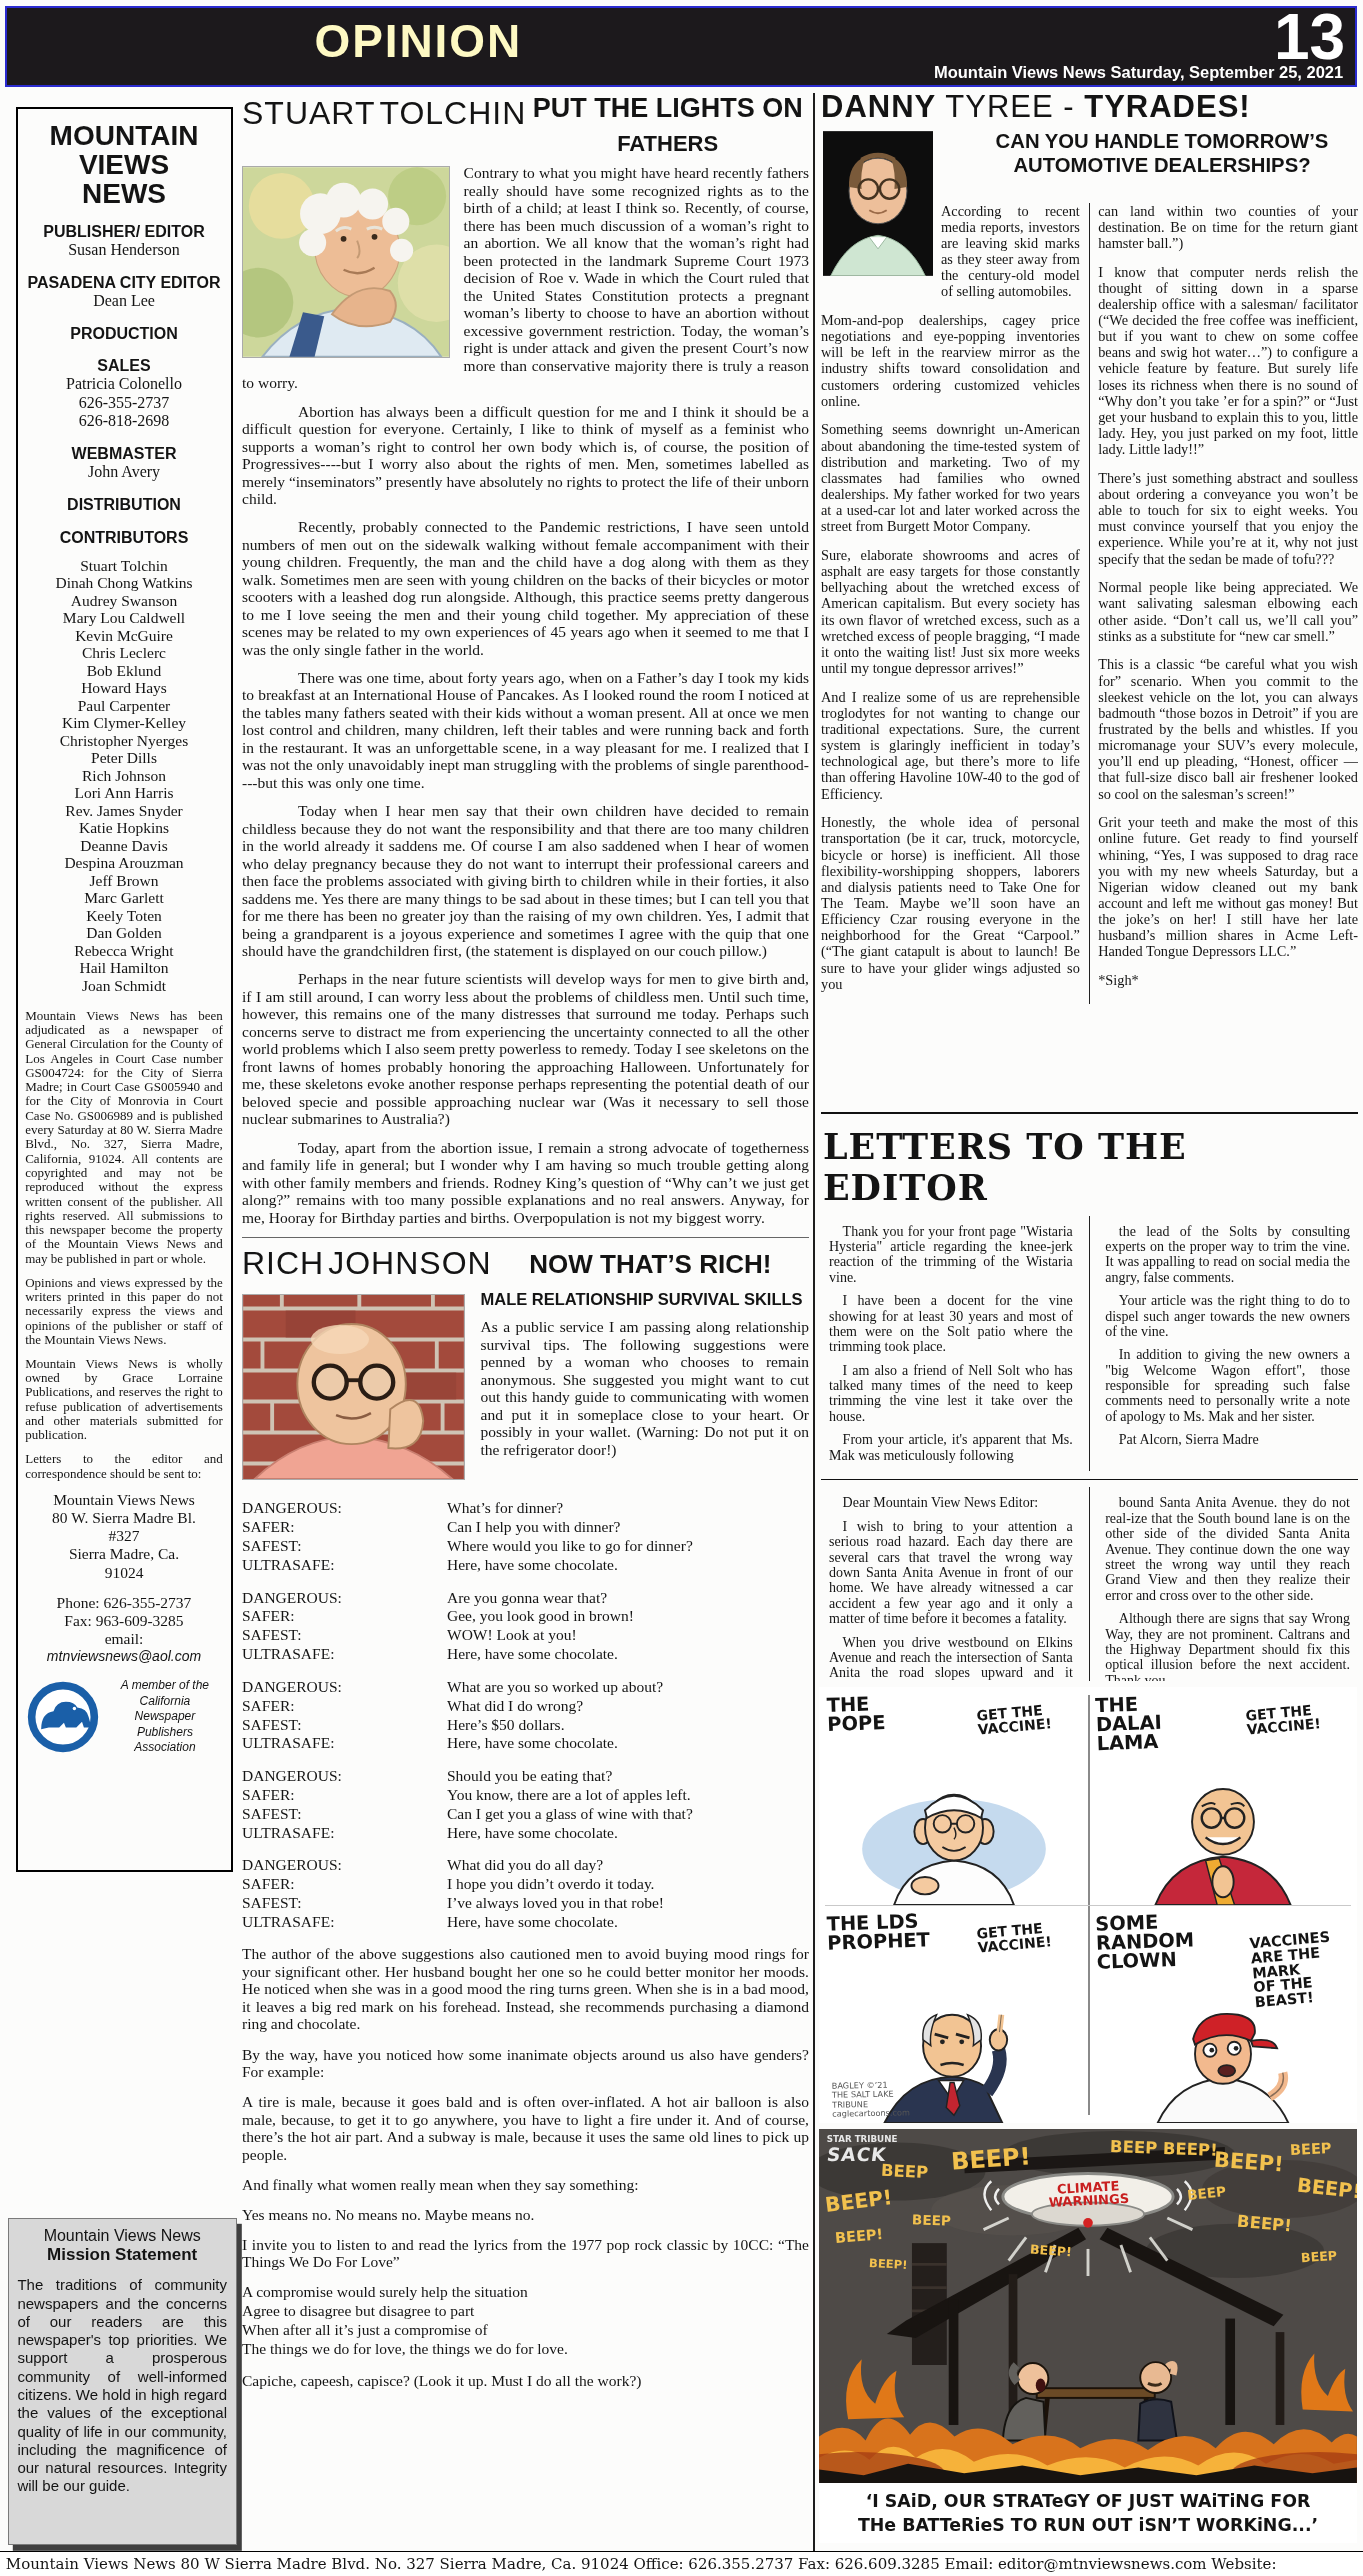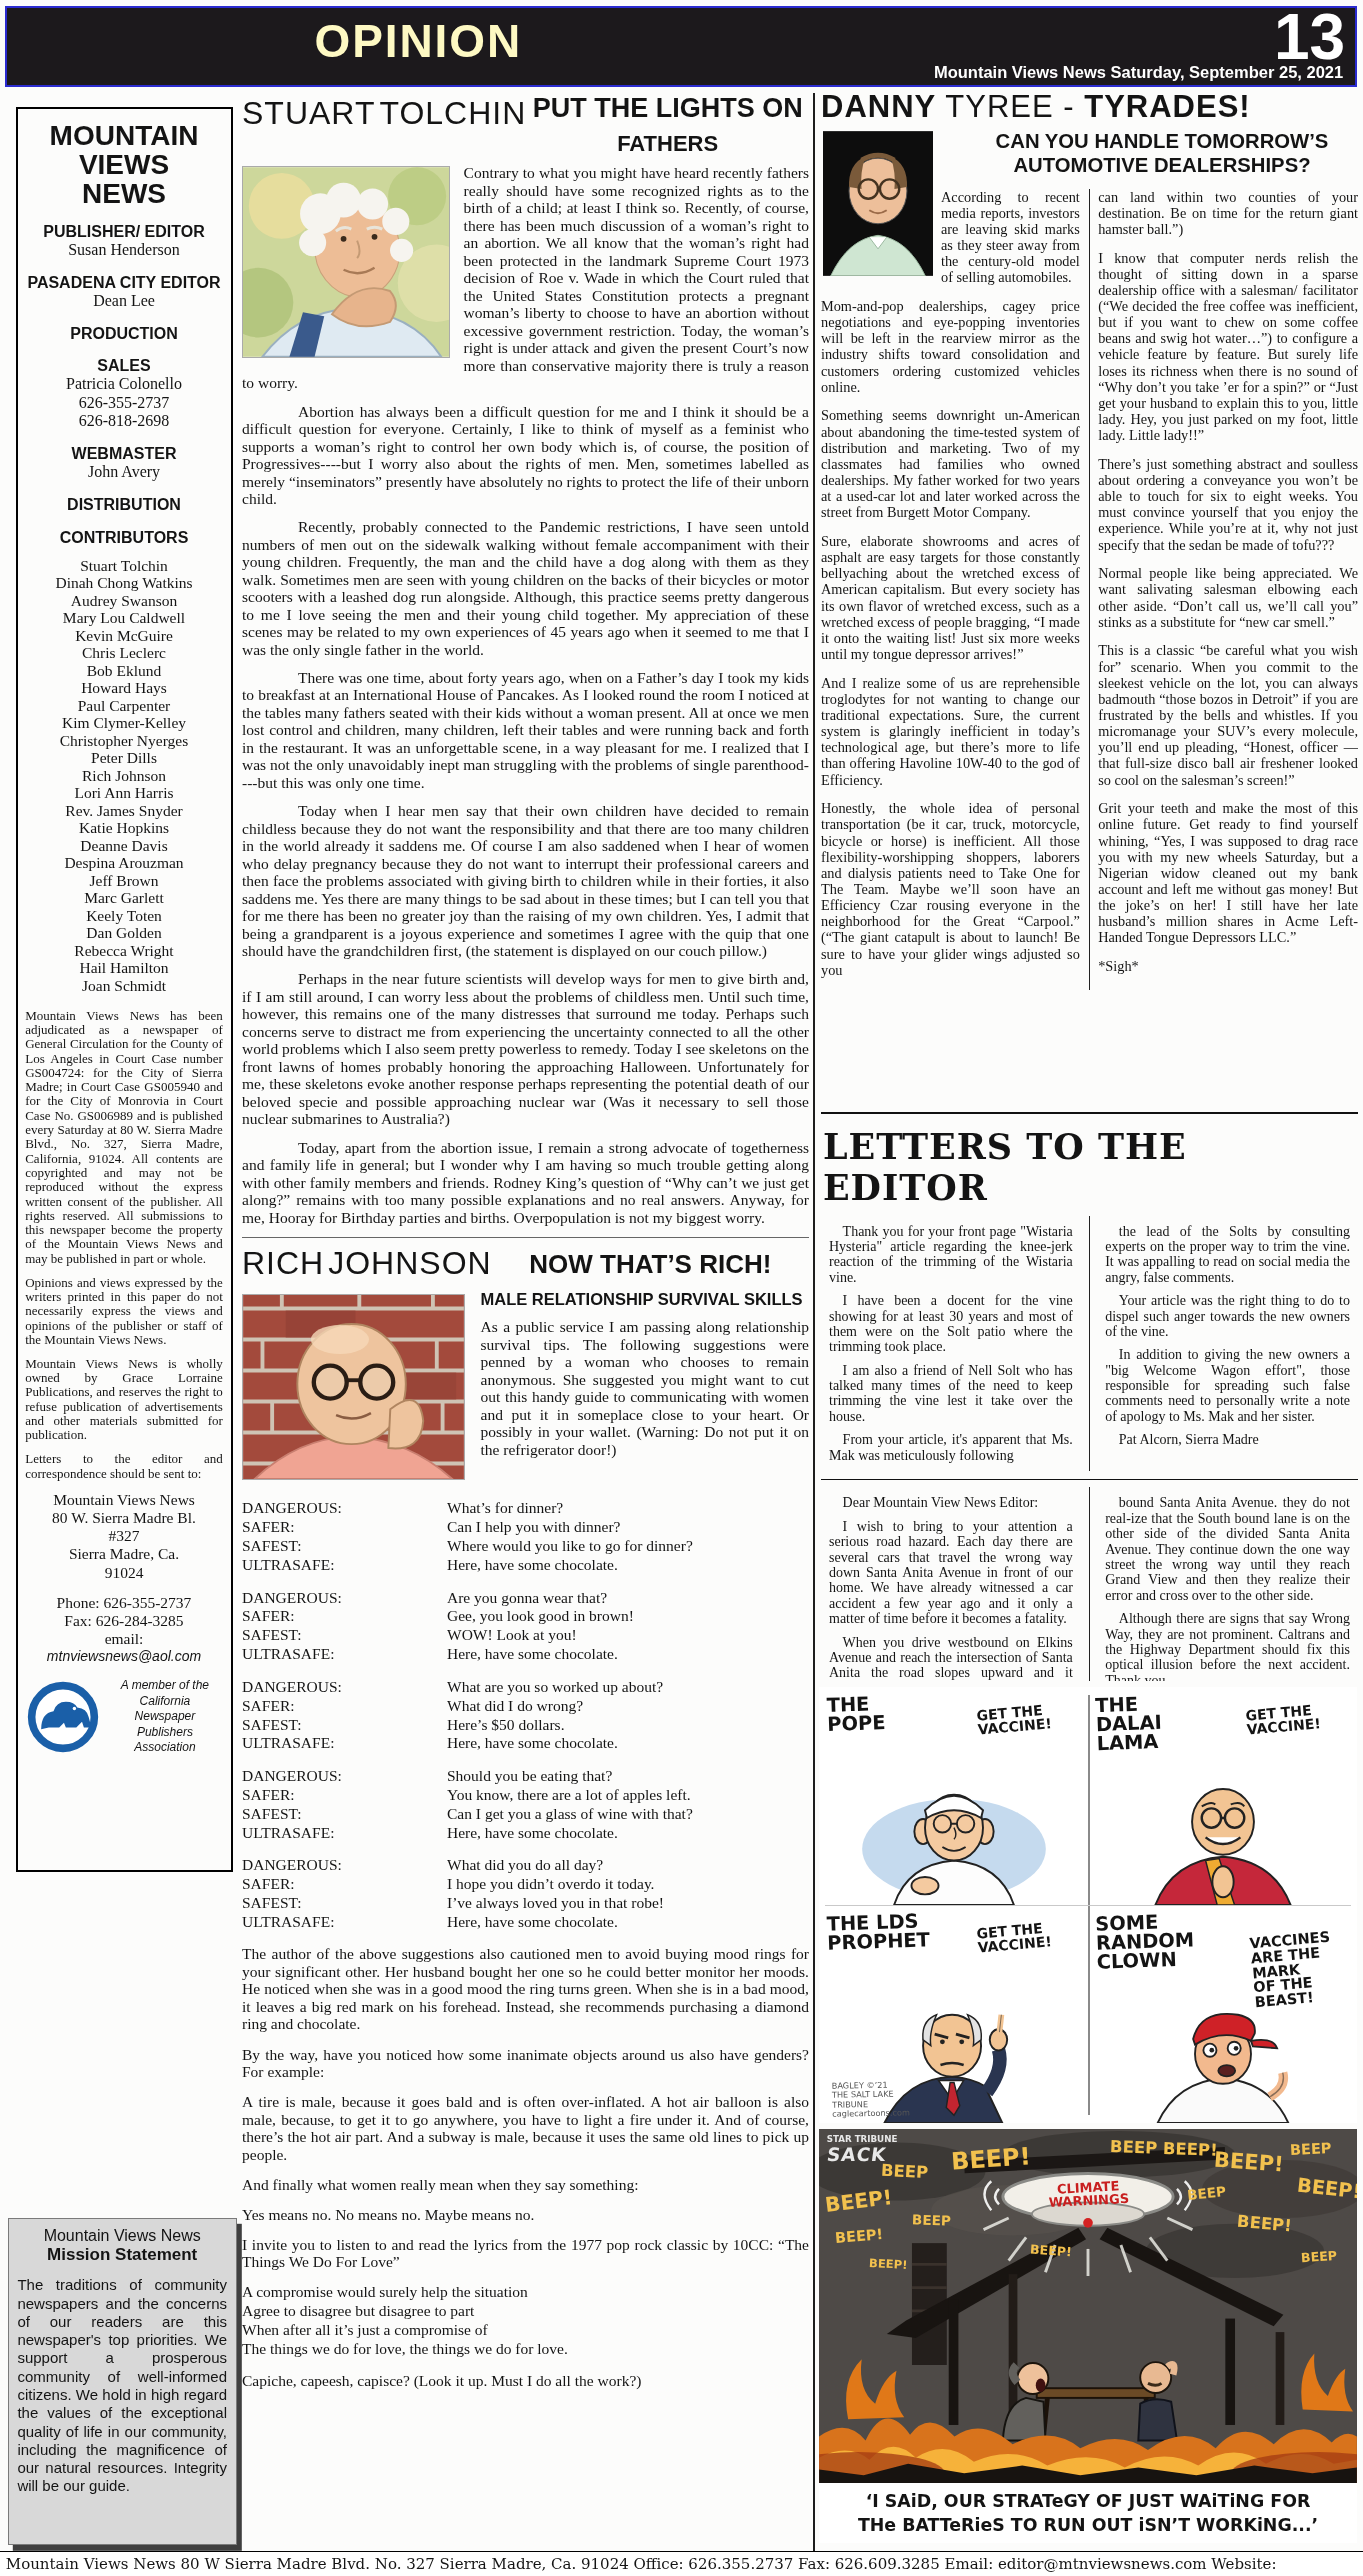--- a/index.html
+++ b/index.html
@@ -65,21 +65,21 @@
   .lyrics div{font-size:15.5px;line-height:1.22;}
   
   .vdiv{position:absolute;left:813px;top:93px;width:1.9px;height:2458px;background:#1d1d1d;}
   .coltyree{position:absolute;left:821px;top:89px;width:537px;height:1019px;overflow:hidden;}
   .ty-by{font-family:"Liberation Sans",sans-serif;font-size:31px;letter-spacing:1px;white-space:nowrap;}
   .ty-by .b{font-weight:700;}
   .ty-wrap{position:relative;margin-top:3.9px;}
   .ph-ty{position:absolute;left:1.9px;top:1.9px;width:110px;height:145px;}
   .ty-headline{margin-left:145px;text-align:center;font-family:"Liberation Sans",sans-serif;
                font-weight:700;font-size:20.3px;line-height:1.2;}
-  .ty-cols{display:flex;margin-top:11px;}
+  .ty-cols{display:flex;margin-top:25px;}
   .tcol{width:50%;box-sizing:border-box;font-size:14.3px;line-height:1.13;text-align:justify;}
   .tcol p{margin:0 0 12.6px;text-indent:0;}
   .tcol1{padding-right:8.7px;border-right:1.5px solid #222;}
   .tcol2{padding-left:8.7px;}
   .ty-spacer{float:left;width:120px;height:89px;}
   
   .letters{position:absolute;left:821px;top:1112px;width:537px;height:569px;overflow:hidden;
            border-top:2.9px solid #111;box-sizing:border-box;padding-top:8px;}
   .let-title{font-family:"DejaVu Serif",serif;font-weight:700;font-size:35px;letter-spacing:1px;margin:3.9px 0 7.7px 1.9px;}
   .lcols{display:flex;}
@@ -242,21 +242,21 @@
 
   <div>Mountain Views News</div>
       <div>80 W. Sierra Madre Bl.</div>
       <div>#327</div>
       <div>Sierra Madre, Ca.</div>
       <div>91024</div>
     </div>
   <div class="phone">
 
   <div>Phone: 626-355-2737</div>
-      <div>Fax: 626-284-3285</div>
+      <div>Fax: 963-609-3285</div>
       <div>email:</div>
     </div>
   <div class="email">mtnviewsnews@aol.com</div>
   <div class="cnpa">
     <svg width="76" height="76" viewBox="0 0 80 80">
       <circle cx="40" cy="40" r="33" fill="#fff" stroke="#1a5fa8" stroke-width="8"></circle>
       <path fill="#1a5fa8" d="M17,53 q0,-17 13,-19 q3,-10 13,-10 q9,0 12,6 q10,1 12,10 l3,11 l-8,0 l-2,-6 l-6,6 l-11,0 l-2,-5 l-5,5 l-11,0 Z"></path>
       <circle cx="52" cy="31" r="1.8" fill="#fff"></circle>
     </svg>
     <div class="cnpa-text">

